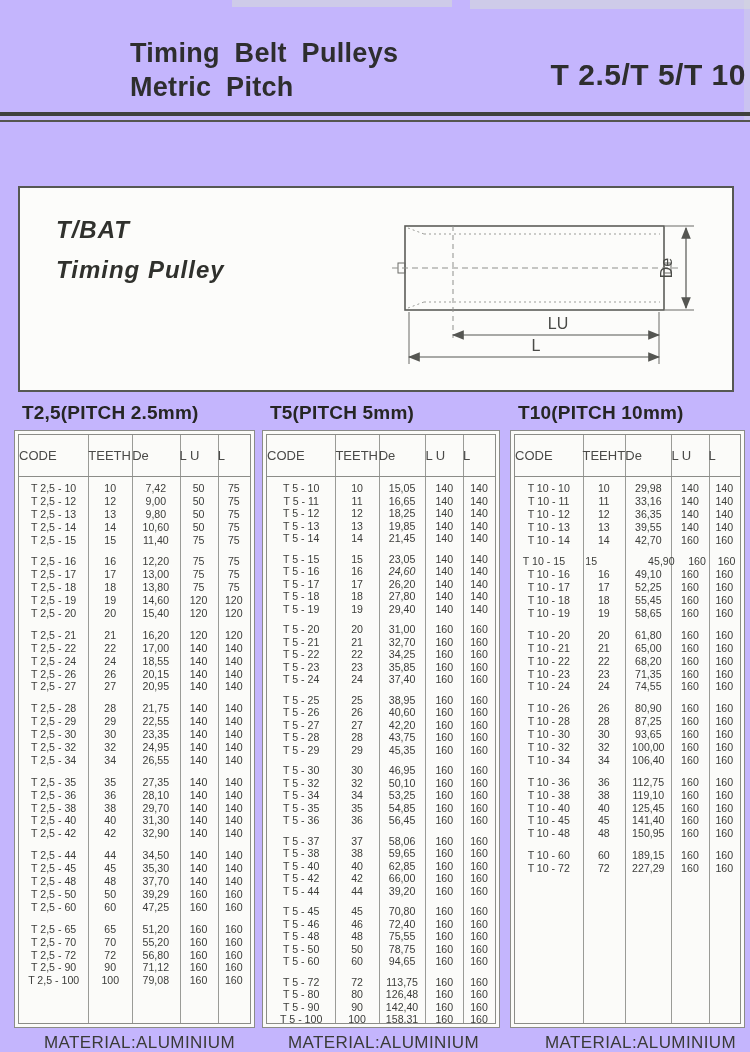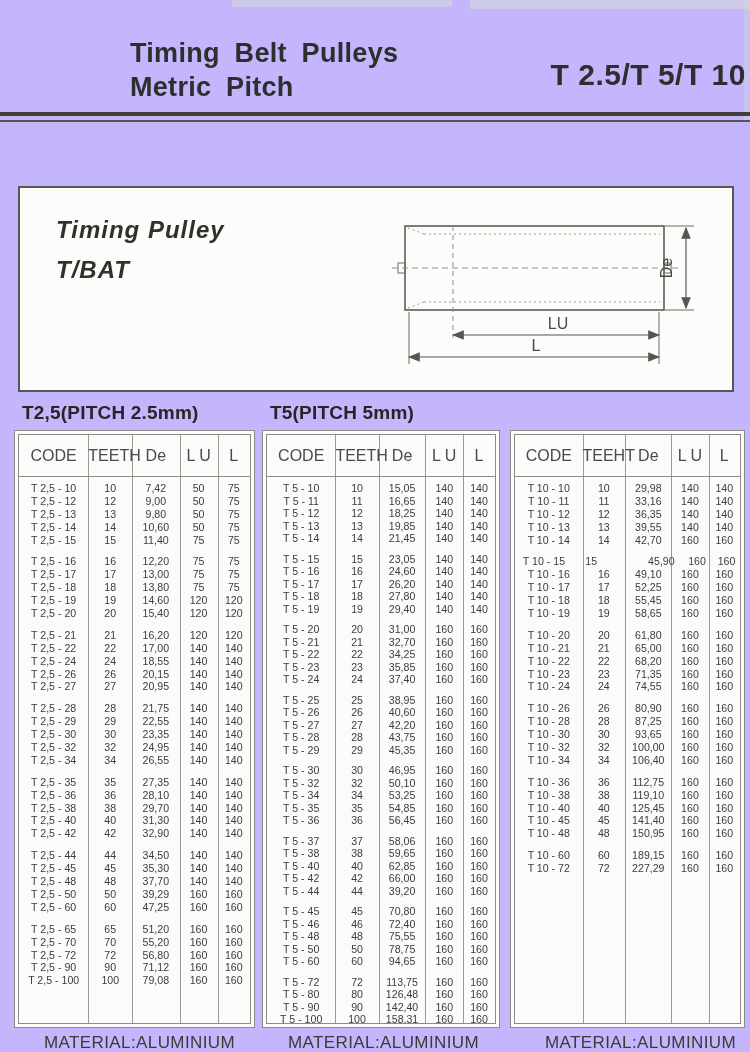--- a/index.html
+++ b/index.html
@@ -58,21 +58,21 @@
   }
   .tbl-inner{
     position:relative;border:1px solid #8b8c88;height:100%;box-sizing:border-box;
     display:flex;flex-direction:column;overflow:hidden;
   }
   .sep{position:absolute;top:0;bottom:0;width:1px;background:#9a9b97;}
   .thead{
     position:relative;height:41px;border-bottom:1px solid #8b8c88;
     display:flex;align-items:center;flex:none;
   }
-  .th{font-size:16px;color:#4a4a48;text-align:center;}
+  .th{font-size:13px;color:#4a4a48;text-align:left;}
   .tbody{flex:1;padding-top:5px;overflow:hidden;position:relative;}
   .grp{margin-bottom:9px;}
   .t5-tbl .grp{margin-bottom:8px;}
   .row{display:flex;height:12.9px;line-height:12.9px;}
   .t5-tbl .row{height:12.5px;line-height:12.5px;}
   .cell{font-size:10.6px;color:#3c3d3a;text-align:center;white-space:nowrap;}
 
   .material{
     position:absolute;top:1033px;font-size:17px;color:#3a3b38;letter-spacing:.4px;
   }
@@ -89,22 +89,22 @@
 
   <div class="main-title">
     <div>Timing  Belt  Pulleys</div>
     <div>Metric Pitch</div>
   </div>
   <div class="badge">T 2.5/T 5/T 10</div>
   <div class="double-rule"></div>
 
   <div class="diagram-box">
     <div class="diagram-label">
+      <div>T/BAT</div>
       <div>Timing Pulley</div>
-      <div>T/BAT</div>
     </div>
     <svg class="diagram-svg" width="712" height="202" viewBox="0 0 712 202">
       <defs>
         <marker id="arrL" markerWidth="10" markerHeight="8" refX="1" refY="4" orient="auto">
           <path d="M10,0 L0,4 L10,8 z" fill="#555652"></path>
         </marker>
         <marker id="arrR" markerWidth="10" markerHeight="8" refX="9" refY="4" orient="auto">
           <path d="M0,0 L10,4 L0,8 z" fill="#555652"></path>
         </marker>
       </defs>
@@ -135,20 +135,21 @@
       <line x1="433" y1="147" x2="639" y2="147" stroke="#555652" stroke-width="1.2" marker-start="url(#arrL)" marker-end="url(#arrR)"></line>
       <text x="538" y="141" text-anchor="middle">LU</text>
 
       <line x1="389" y1="169" x2="639" y2="169" stroke="#555652" stroke-width="1.2" marker-start="url(#arrL)" marker-end="url(#arrR)"></line>
       <text x="516" y="163" text-anchor="middle">L</text>
     </svg>
   </div>
 
   <div class="sec-title sec-t25">T2,5(PITCH 2.5mm)</div>
   <div class="sec-title sec-t5">T5(PITCH 5mm)</div>
+  <div class="sec-title sec-t10">T10(PITCH 10mm)</div>
 
   <div class="pulley-table pt-1">
     <div class="tbl-outer">
       <div class="tbl-inner">
           <div class="sep" style="left: 30%;"></div>
           <div class="sep" style="left: 49%;"></div>
           <div class="sep" style="left: 69.5%;"></div>
           <div class="sep" style="left: 86%;"></div>
           <div class="thead">
             <div class="th" style="width: 30%;">CODE</div>
@@ -477,21 +478,21 @@
               <div class="row">
                 <div class="cell" style="width: 30%;">T 5 - 15</div>
                 <div class="cell" style="width: 19%;">15</div>
                 <div class="cell" style="width: 20.5%;">23,05</div>
                 <div class="cell" style="width: 16.5%;">140</div>
                 <div class="cell" style="width: 14%;">140</div>
               </div>
               <div class="row">
                 <div class="cell" style="width: 30%;">T 5 - 16</div>
                 <div class="cell" style="width: 19%;">16</div>
-                <div class="cell" style="width: 20.5%;">24,60</div>
+                <div class="cell" style="width: 20.5%; font-style: italic;">24,60</div>
                 <div class="cell" style="width: 16.5%;">140</div>
                 <div class="cell" style="width: 14%;">140</div>
               </div>
               <div class="row">
                 <div class="cell" style="width: 30%;">T 5 - 17</div>
                 <div class="cell" style="width: 19%;">17</div>
                 <div class="cell" style="width: 20.5%;">26,20</div>
                 <div class="cell" style="width: 16.5%;">140</div>
                 <div class="cell" style="width: 14%;">140</div>
               </div>

